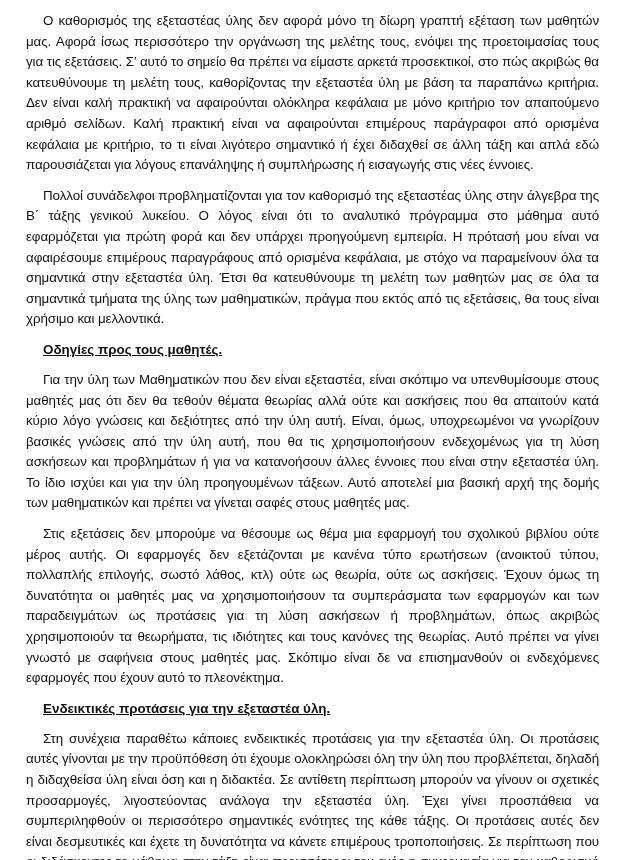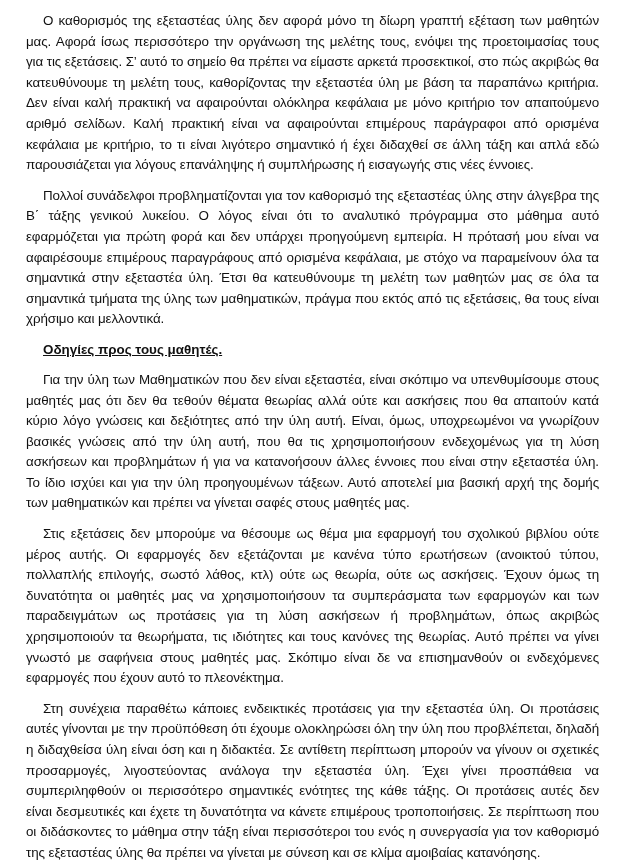--- a/index.html
+++ b/index.html
@@ -42,15 +42,16 @@
 
 <div class="page">
   <p class="para">Ο καθορισμός της εξεταστέας ύλης δεν αφορά μόνο τη δίωρη γραπτή εξέταση των μαθητών μας. Αφορά ίσως περισσότερο την οργάνωση της μελέτης τους, ενόψει της προετοιμασίας τους για τις εξετάσεις. Σ’ αυτό το σημείο θα πρέπει να είμαστε αρκετά προσεκτικοί, στο πώς ακριβώς θα κατευθύνουμε τη μελέτη τους, καθορίζοντας την εξεταστέα ύλη με βάση τα παραπάνω κριτήρια. Δεν είναι καλή πρακτική να αφαιρούνται ολόκληρα κεφάλαια με μόνο κριτήριο τον απαιτούμενο αριθμό σελίδων. Καλή πρακτική είναι να αφαιρούνται επιμέρους παράγραφοι από ορισμένα κεφάλαια με κριτήριο, το τι είναι λιγότερο σημαντικό ή έχει διδαχθεί σε άλλη τάξη και απλά εδώ παρουσιάζεται για λόγους επανάληψης ή συμπλήρωσης ή εισαγωγής στις νέες έννοιες.</p>
   <p class="para">Πολλοί συνάδελφοι προβληματίζονται για τον καθορισμό της εξεταστέας ύλης στην άλγεβρα της Β΄ τάξης γενικού λυκείου. Ο λόγος είναι ότι το αναλυτικό πρόγραμμα στο μάθημα αυτό εφαρμόζεται για πρώτη φορά και δεν υπάρχει προηγούμενη εμπειρία. Η πρότασή μου είναι να αφαιρέσουμε επιμέρους παραγράφους από ορισμένα κεφάλαια, με στόχο να παραμείνουν όλα τα σημαντικά στην εξεταστέα ύλη. Έτσι θα κατευθύνουμε τη μελέτη των μαθητών μας σε όλα τα σημαντικά τμήματα της ύλης των μαθηματικών, πράγμα που εκτός από τις εξετάσεις, θα τους είναι χρήσιμο και μελλοντικά.</p>
 
   <div class="heading">Οδηγίες προς τους μαθητές.</div>
 
   <p class="para">Για την ύλη των Μαθηματικών που δεν είναι εξεταστέα, είναι σκόπιμο να υπενθυμίσουμε στους μαθητές μας ότι δεν θα τεθούν θέματα θεωρίας αλλά ούτε και ασκήσεις που θα απαιτούν κατά κύριο λόγο γνώσεις και δεξιότητες από την ύλη αυτή. Είναι, όμως, υποχρεωμένοι να γνωρίζουν βασικές γνώσεις από την ύλη αυτή, που θα τις χρησιμοποιήσουν ενδεχομένως για τη λύση ασκήσεων και προβλημάτων ή για να κατανοήσουν άλλες έννοιες που είναι στην εξεταστέα ύλη. Το ίδιο ισχύει και για την ύλη προηγουμένων τάξεων. Αυτό αποτελεί μια βασική  αρχή της δομής των μαθηματικών και πρέπει να γίνεται σαφές στους μαθητές μας.</p>
   <p class="para">Στις εξετάσεις δεν μπορούμε να θέσουμε ως θέμα μια εφαρμογή του σχολικού βιβλίου ούτε μέρος αυτής. Οι εφαρμογές δεν εξετάζονται με κανένα τύπο ερωτήσεων (ανοικτού τύπου, πολλαπλής επιλογής, σωστό λάθος, κτλ) ούτε ως θεωρία, ούτε ως ασκήσεις.  Έχουν όμως τη δυνατότητα οι μαθητές μας να χρησιμοποιήσουν τα συμπεράσματα των εφαρμογών και των παραδειγμάτων ως προτάσεις για τη λύση ασκήσεων ή προβλημάτων, όπως ακριβώς χρησιμοποιούν τα θεωρήματα, τις ιδιότητες και τους κανόνες της θεωρίας. Αυτό πρέπει να γίνει γνωστό με σαφήνεια στους μαθητές μας. Σκόπιμο είναι δε να επισημανθούν οι ενδεχόμενες εφαρμογές που έχουν αυτό το πλεονέκτημα.</p>
 
+  <div class="heading">Ενδεικτικές προτάσεις για την εξεταστέα ύλη.</div>
 
   <p class="para">Στη συνέχεια παραθέτω κάποιες ενδεικτικές προτάσεις για την εξεταστέα ύλη. Οι προτάσεις αυτές γίνονται με την προϋπόθεση ότι έχουμε ολοκληρώσει όλη την ύλη που προβλέπεται, δηλαδή η διδαχθείσα ύλη είναι όση και η διδακτέα. Σε αντίθετη περίπτωση μπορούν να γίνουν οι σχετικές προσαρμογές, λιγοστεύοντας ανάλογα την εξεταστέα ύλη. Έχει γίνει προσπάθεια να συμπεριληφθούν οι περισσότερο σημαντικές ενότητες της κάθε τάξης. Οι προτάσεις αυτές δεν είναι δεσμευτικές και έχετε τη δυνατότητα να κάνετε επιμέρους τροποποιήσεις. Σε περίπτωση που οι διδάσκοντες το μάθημα στην τάξη είναι περισσότεροι του ενός η συνεργασία για τον καθορισμό της εξεταστέας ύλης θα πρέπει να γίνεται με σύνεση και σε κλίμα αμοιβαίας κατανόησης.</p>
 </div>
 
 </body></html>

